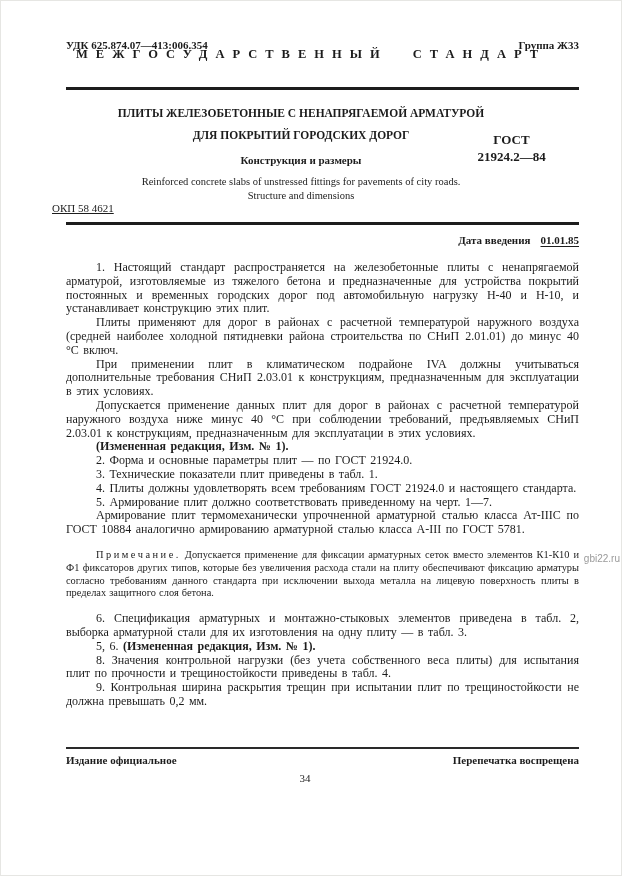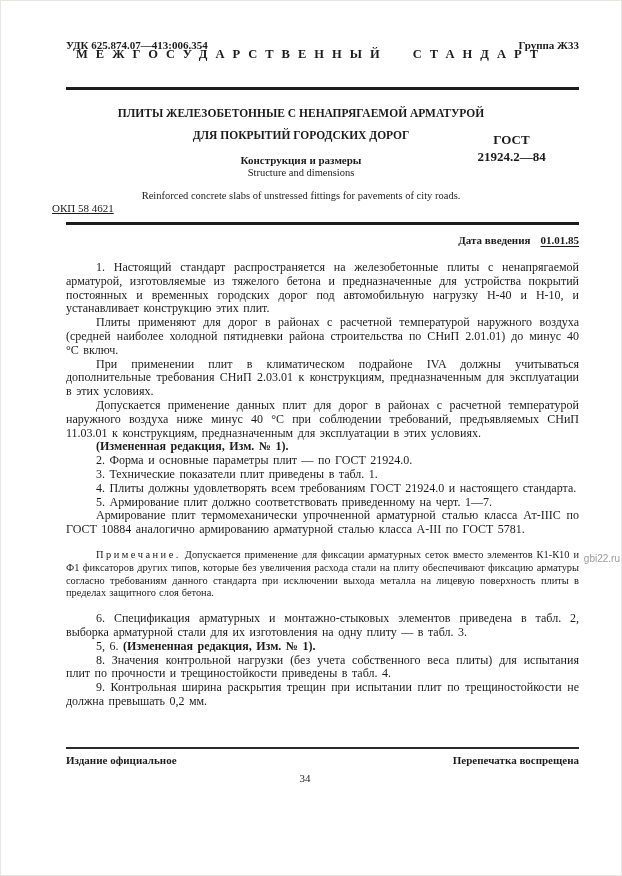--- a/index.html
+++ b/index.html
@@ -64,41 +64,41 @@
     <span>Группа Ж33</span>
   </div>
 
   <div class="abs standard-kind">МЕЖГОСУДАРСТВЕННЫЙ СТАНДАРТ</div>
   <div class="abs rule-top"></div>
 
   <div class="abs title-block">
     <p class="title-main">ПЛИТЫ ЖЕЛЕЗОБЕТОННЫЕ С НЕНАПРЯГАЕМОЙ АРМАТУРОЙ</p>
     <p class="title-main">ДЛЯ ПОКРЫТИЙ ГОРОДСКИХ ДОРОГ</p>
     <p class="subtitle">Конструкция и размеры</p>
+    <p class="english">Reinforced concrete slabs of unstressed fittings for pavements of city roads.</p>
     <p class="english" style="margin-top:0;">Structure and dimensions</p>
-    <p class="english">Reinforced concrete slabs of unstressed fittings for pavements of city roads.</p>
   </div>
 
   <div class="abs gost-block">
     <div>ГОСТ</div>
     <div>21924.2—84</div>
   </div>
 
   <div class="abs okp">ОКП 58 4621</div>
   <div class="abs rule-mid"></div>
 
   <div class="abs date-line">
     <span>Дата введения</span><span class="dt">01.01.85</span>
   </div>
 
   <div class="abs body-text">
     <p>1. Настоящий стандарт распространяется на железобетонные плиты с ненапрягаемой арматурой, изготовляемые из тяжелого бетона и предназначенные для устройства покрытий постоянных и временных городских дорог под автомобильную нагрузку Н-40 и Н-10, и устанавливает конструкцию этих плит.</p>
     <p>Плиты применяют для дорог в районах с расчетной температурой наружного воздуха (средней наиболее холодной пятидневки района строительства по СНиП 2.01.01) до минус 40 °С включ.</p>
     <p>При применении плит в климатическом подрайоне IVA должны учитываться дополнительные требования СНиП 2.03.01 к конструкциям, предназначенным для эксплуатации в этих условиях.</p>
-    <p>Допускается применение данных плит для дорог в районах с расчетной температурой наружного воздуха ниже минус 40 °С при соблюдении требований, предъявляемых СНиП 11.03.01 к конструкциям, предназначенным для эксплуатации в этих условиях.</p>
+    <p>Допускается применение данных плит для дорог в районах с расчетной температурой наружного воздуха ниже минус 40 °С при соблюдении требований, предъявляемых СНиП 2.03.01 к конструкциям, предназначенным для эксплуатации в этих условиях.</p>
     <p class="bold-line">(Измененная редакция, Изм. № 1).</p>
     <p>2. Форма и основные параметры плит — по ГОСТ 21924.0.</p>
     <p>3. Технические показатели плит приведены в табл. 1.</p>
     <p>4. Плиты должны удовлетворять всем требованиям ГОСТ 21924.0 и настоящего стандарта.</p>
     <p>5. Армирование плит должно соответствовать приведенному на черт. 1—7.</p>
     <p>Армирование плит термомеханически упрочненной арматурной сталью класса Ат-IIIС по ГОСТ 10884 аналогично армированию арматурной сталью класса А-III по ГОСТ 5781.</p>
     <p class="note">
       <span class="note-label">Примечание.</span><span> Допускается применение для фиксации арматурных сеток вместо элементов К1-К10 и Ф1 фиксаторов других типов, которые без увеличения расхода стали на плиту обеспечивают фиксацию арматуры согласно требованиям данного стандарта при исключении выхода металла на лицевую поверхность плиты в пределах защитного слоя бетона.</span>
     </p>
     <p>6. Спецификация арматурных и монтажно-стыковых элементов приведена в табл. 2, выборка арматурной стали для их изготовления на одну плиту — в табл. 3.</p>

